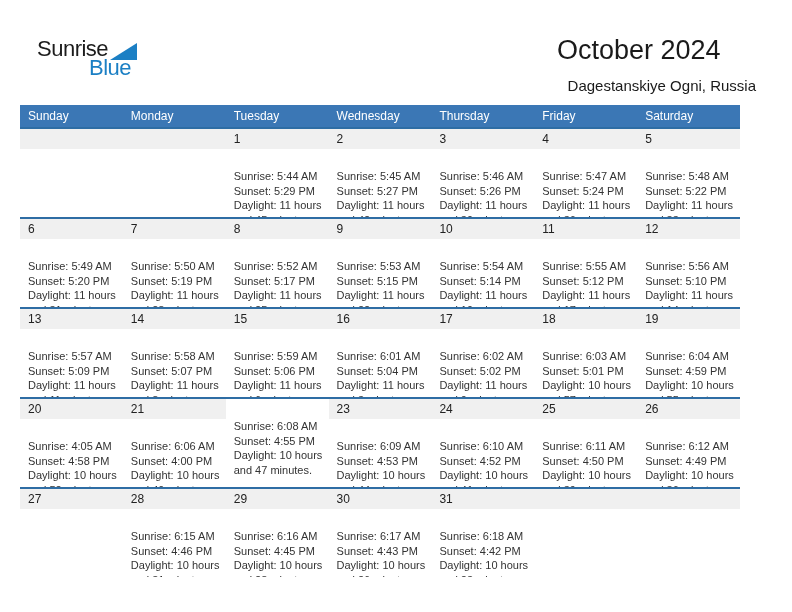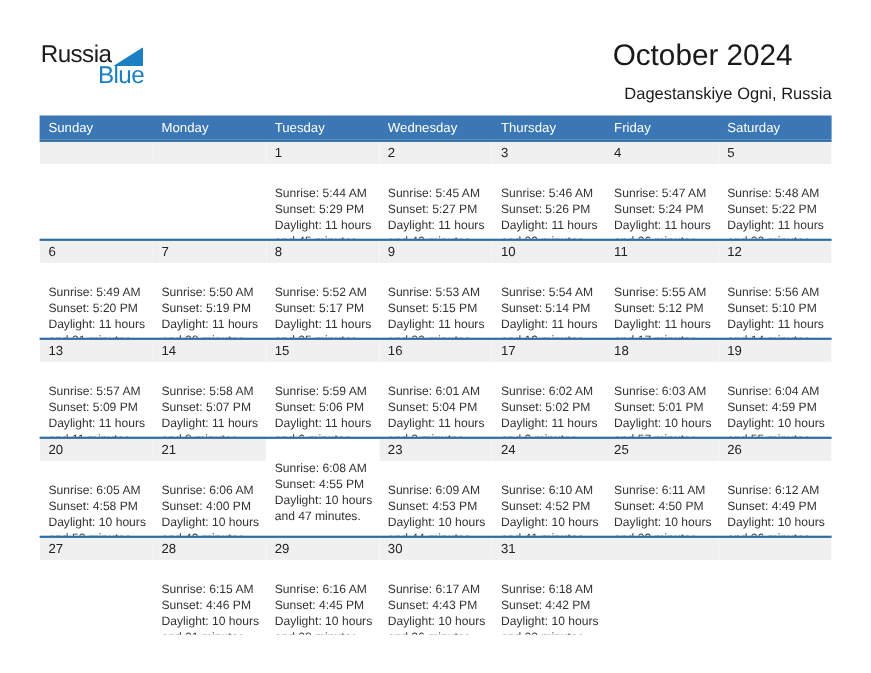--- a/index.html
+++ b/index.html
@@ -33,21 +33,21 @@
     font-size: 22px; color: var(--logo-blue); letter-spacing: -0.5px;
     margin-left: 52px; margin-top: -3px; line-height: 22px;
   }
 
   
   .title-block { position: absolute; right: 36px; top: 36px; text-align: center; }
   .page-title { font-size: 27px; font-weight: 400; color: var(--title-color); line-height: 28px; }
   .page-subtitle { font-size: 15px; font-weight: 400; color: var(--title-color); margin-top: 13px; padding-left: 46px; }
 
   
-  .calendar { position: absolute; left: 36px; top: 105px; width: 720px; }
+  .calendar { position: absolute; left: 20px; top: 105px; width: 720px; }
   .weekday-header {
     display: grid; grid-template-columns: repeat(7, 1fr);
     background: var(--header-blue); height: 22px;
   }
   .weekday-cell {
     color: #ffffff; font-size: 12px; line-height: 22px; padding-left: 8px;
     white-space: nowrap; overflow: hidden;
   }
   .week-row {
     display: grid; grid-template-columns: repeat(7, 1fr);
@@ -64,21 +64,21 @@
     font-size: 11px; line-height: 14.5px; color: var(--detail-text);
   }
 </style>
 </head>
 <body>
 
 <div class="page">
 
   <div class="logo">
     <div class="logo-top">
-      <span class="logo-general">Russia</span>
+      <span class="logo-general">Sunrise</span>
       <span class="logo-triangle">
         <svg width="27" height="17" viewBox="0 0 27 17">
             <polygon points="0,17 27,17 27,0"></polygon>
           </svg>
       </span>
     </div>
     <div class="logo-blue">Blue</div>
   </div>
 
   <div class="title-block">
@@ -260,21 +260,21 @@
               <div class="detail-line">Sunrise: 6:04 AM</div>
               <div class="detail-line">Sunset: 4:59 PM</div>
               <div class="detail-line">Daylight: 10 hours and 55 minutes.</div>
             </div>
           </div>
         </div>
         <div class="week-row">
           <div class="day-cell">
             <div class="day-num">20</div>
             <div class="day-details">
-              <div class="detail-line">Sunrise: 6:05 AM</div>
+              <div class="detail-line">Sunrise: 4:05 AM</div>
               <div class="detail-line">Sunset: 4:58 PM</div>
               <div class="detail-line">Daylight: 10 hours and 52 minutes.</div>
             </div>
           </div>
           <div class="day-cell">
             <div class="day-num">21</div>
             <div class="day-details">
               <div class="detail-line">Sunrise: 6:06 AM</div>
               <div class="detail-line">Sunset: 4:00 PM</div>
               <div class="detail-line">Daylight: 10 hours and 49 minutes.</div>

